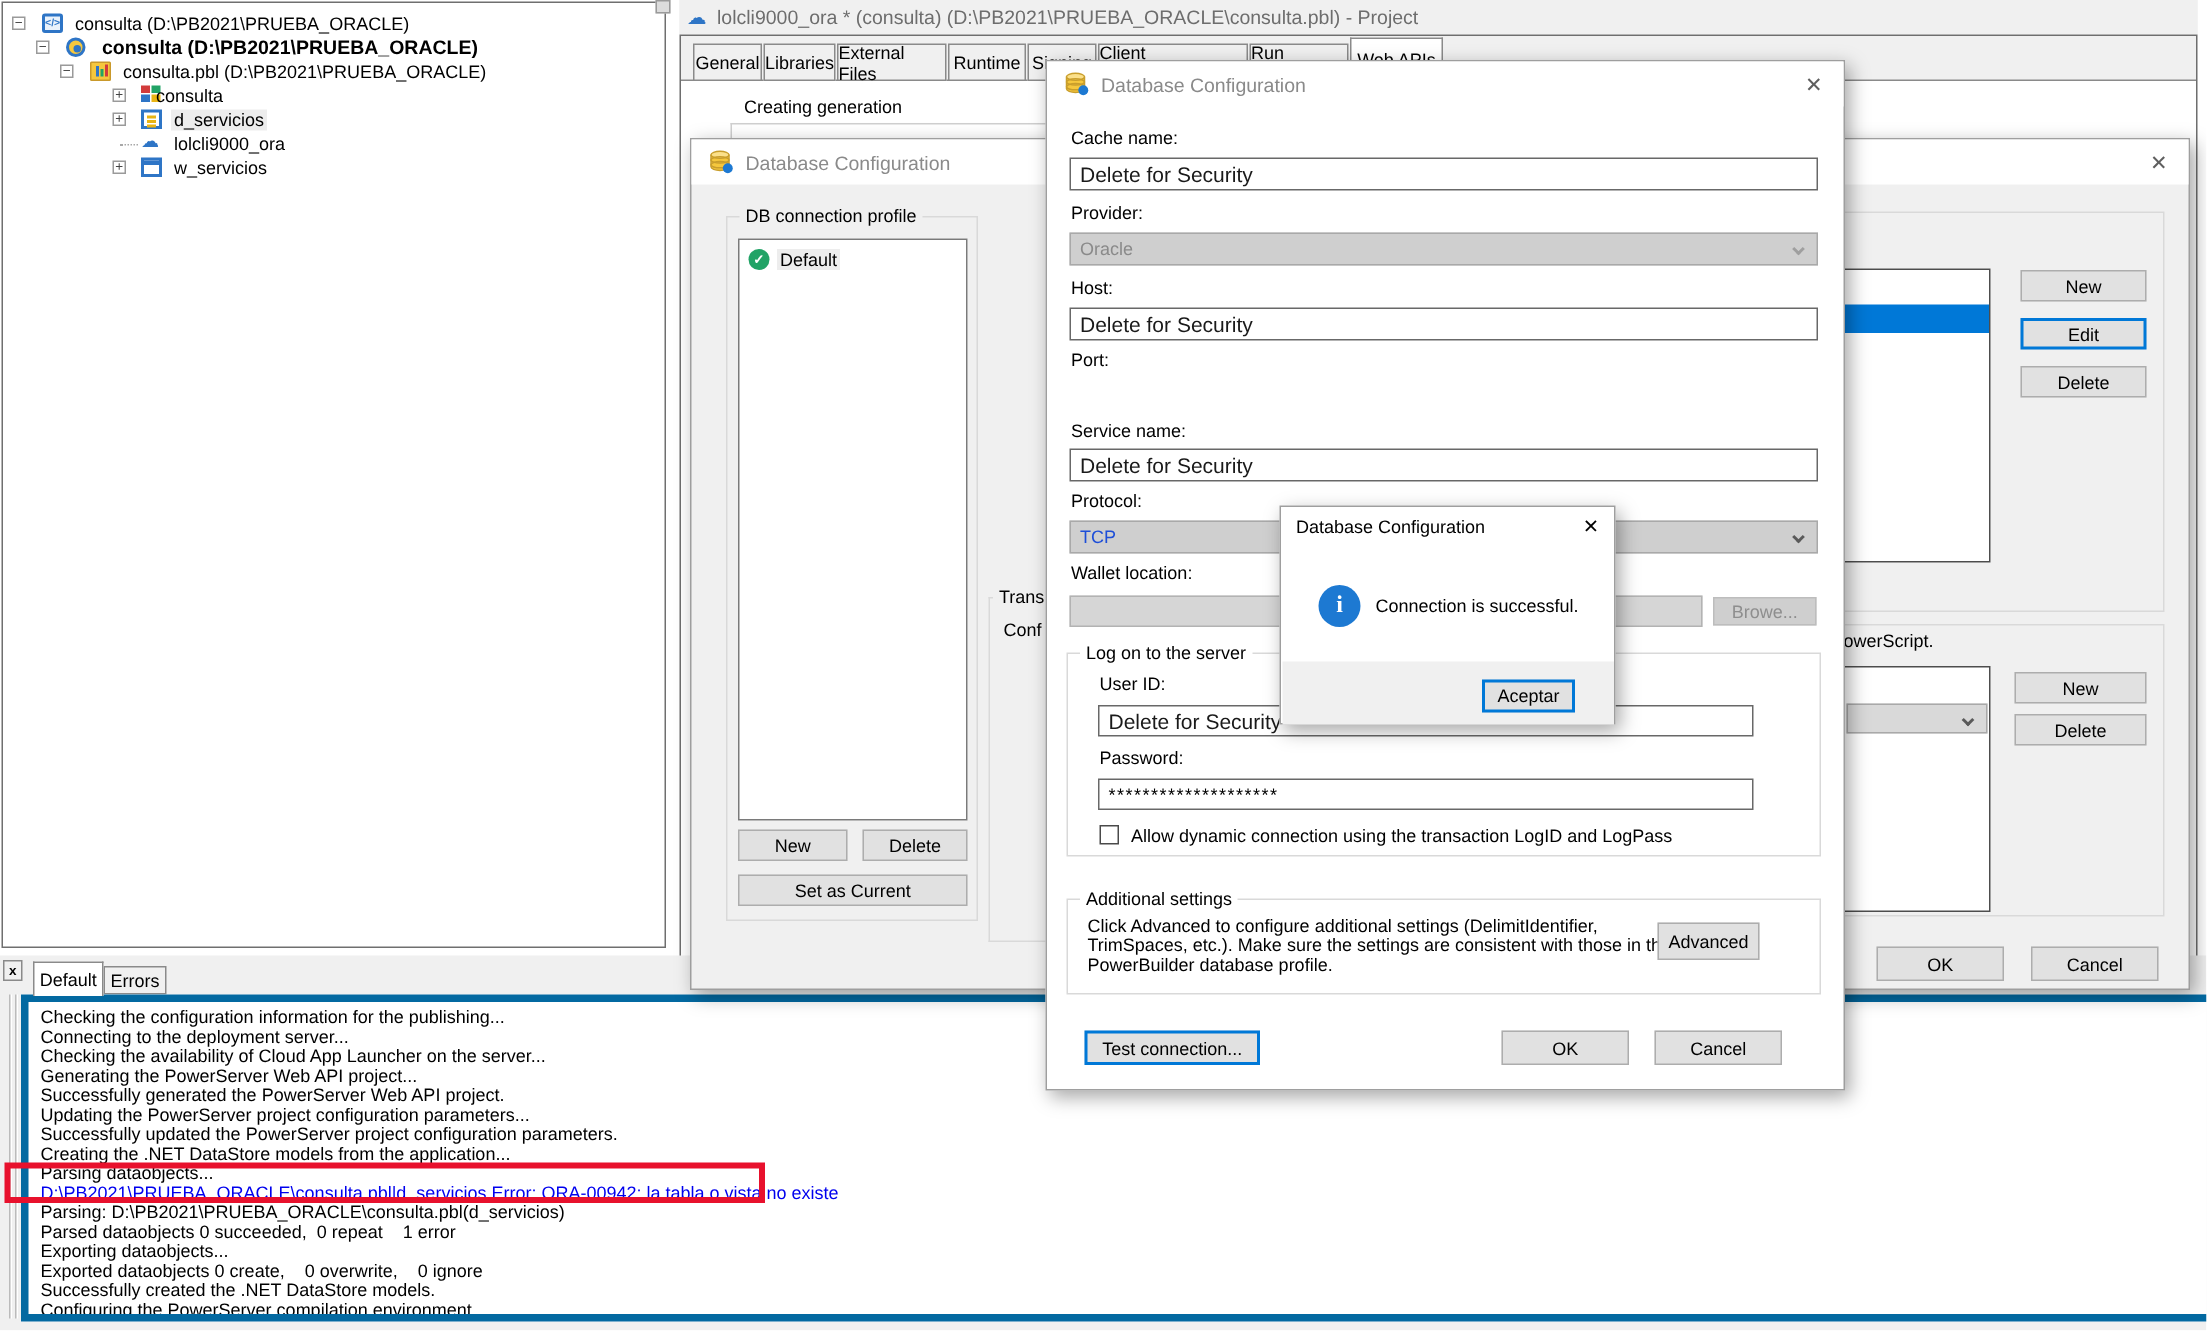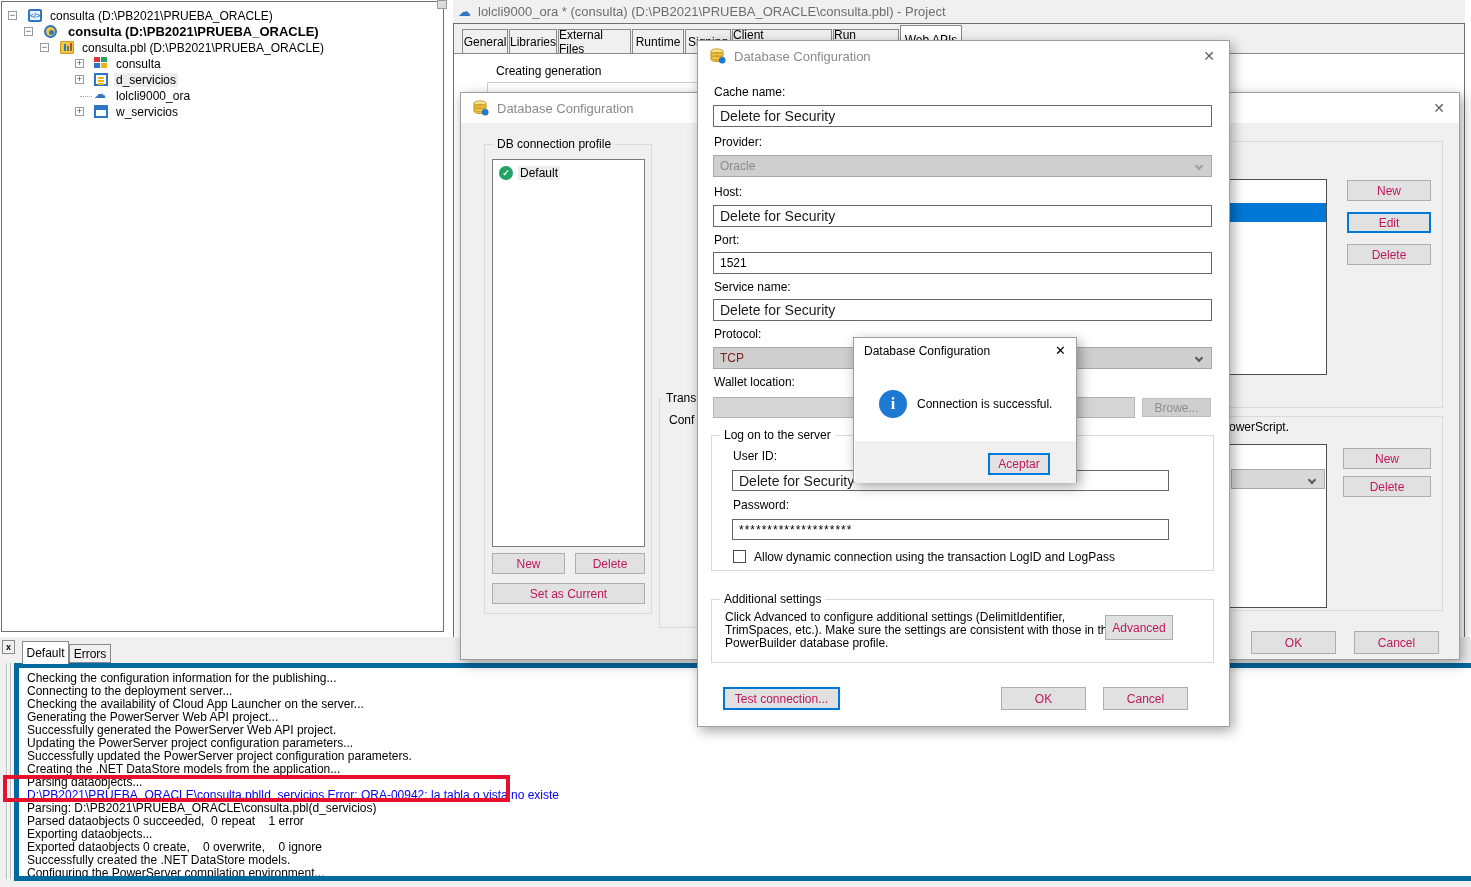--- a/index.html
+++ b/index.html
@@ -5,21 +5,21 @@
   * { margin:0; padding:0; box-sizing:border-box; }
   html,body { background:#fff; }
   #screen {
     position:relative; width:1471px; height:887px; overflow:hidden;
     font-family:"Liberation Sans", sans-serif; font-size:12px; color:#000; background:#fff;
   }
   .abs { position:absolute; }
 
   
   .btn { position:absolute; background:#e1e1e1; border:1px solid #adadad; text-align:center;
-         font-size:12px; color:#be185d; display:flex; align-items:center; justify-content:center; }
+         font-size:12px; color:#000000; display:flex; align-items:center; justify-content:center; }
   .btn.focused { border:2px solid #0078d7; }
   .btn.disabled { background:#cfcfcf; border:1px solid #bdbdbd; color:#8e8e8e; }
   .tb { position:absolute; background:#fff; border:1px solid #686868; display:flex; align-items:center;
         padding-left:6px; overflow:hidden; white-space:nowrap; }
   .tb.big { font-size:14px; color:#1a1a1a; }
   .tb.small { font-size:12px; }
   .combo { position:absolute; background:#cfcfcf; border:1px solid #a9a9a9; display:flex; align-items:center;
            padding-left:6px; font-size:12px; overflow:hidden; }
   .combo .chev { position:absolute; right:9px; top:7px; width:6px; height:6px;
                  border-right:2px solid #5a5a5a; border-bottom:2px solid #5a5a5a; transform:rotate(45deg); }
@@ -130,21 +130,21 @@
     </div>
 
     <div class="trow" style="left:0;top:54px;width:440px;">
       <span class="texp" style="left:73px;top:3px;">+</span>
       <span class="ticon ic-app" style="left:92px;top:1px;">
           <b style="background:#d23b3b;"></b>
           <b style="background:#21a366;"></b>
           <b style="background:#2e75c6;"></b>
           <b style="background:#e9b414;"></b>
         </span>
-      <span class="tlabel" style="left:114px;top:1px;">consulta</span>
+      <span class="tlabel" style="left:102px;top:1px;">consulta</span>
     </div>
 
     <div class="trow" style="left:0;top:70px;width:440px;">
       <span class="texp" style="left:73px;top:3px;">+</span>
       <span class="ticon ic-dw" style="left:92px;top:1px;">
           <i style="top:2px;"></i>
           <i style="top:5px;"></i>
           <i style="top:8px;"></i>
         </span>
       <span class="tlabel thighlight" style="left:112px;top:1px;padding:0 2px;">d_servicios</span>
@@ -287,27 +287,26 @@
     <div class="lbl" style="left:16px;top:94px;">Provider:</div>
     <div class="combo disabled" style="left:15px;top:114px;width:499px;height:22px;">
       <span>Oracle</span>
         <span class="chev"></span>
     </div>
 
     <div class="lbl" style="left:16px;top:144px;">Host:</div>
     <div class="tb big" style="left:15px;top:164px;width:499px;height:22px;">Delete for Security</div>
 
     <div class="lbl" style="left:16px;top:192px;">Port:</div>
-    <div class="tb small" style="left:15px;top:211px;width:499px;height:22px;">1521</div>
 
     <div class="lbl" style="left:16px;top:239px;">Service name:</div>
     <div class="tb big" style="left:15px;top:258px;width:499px;height:22px;">Delete for Security</div>
 
     <div class="lbl" style="left:16px;top:286px;">Protocol:</div>
-    <div class="combo" style="left:15px;top:306px;width:499px;height:22px;color:#7f1d1d;">
+    <div class="combo" style="left:15px;top:306px;width:499px;height:22px;color:#1d4ed8;">
       <span>TCP</span>
         <span class="chev"></span>
     </div>
 
     <div class="lbl" style="left:16px;top:334px;">Wallet location:</div>
     <div class="tb small" style="left:15px;top:356px;width:422px;height:21px;background:#d6d6d6;border-color:#b3b3b3;"></div>
     <div class="btn disabled" style="left:444px;top:357px;width:69px;height:19px;">Browe...</div>
 
     <div class="groupbox" style="left:13px;top:394px;width:503px;height:136px;">
       <span class="glabel on-white">Log on to the server</span>

